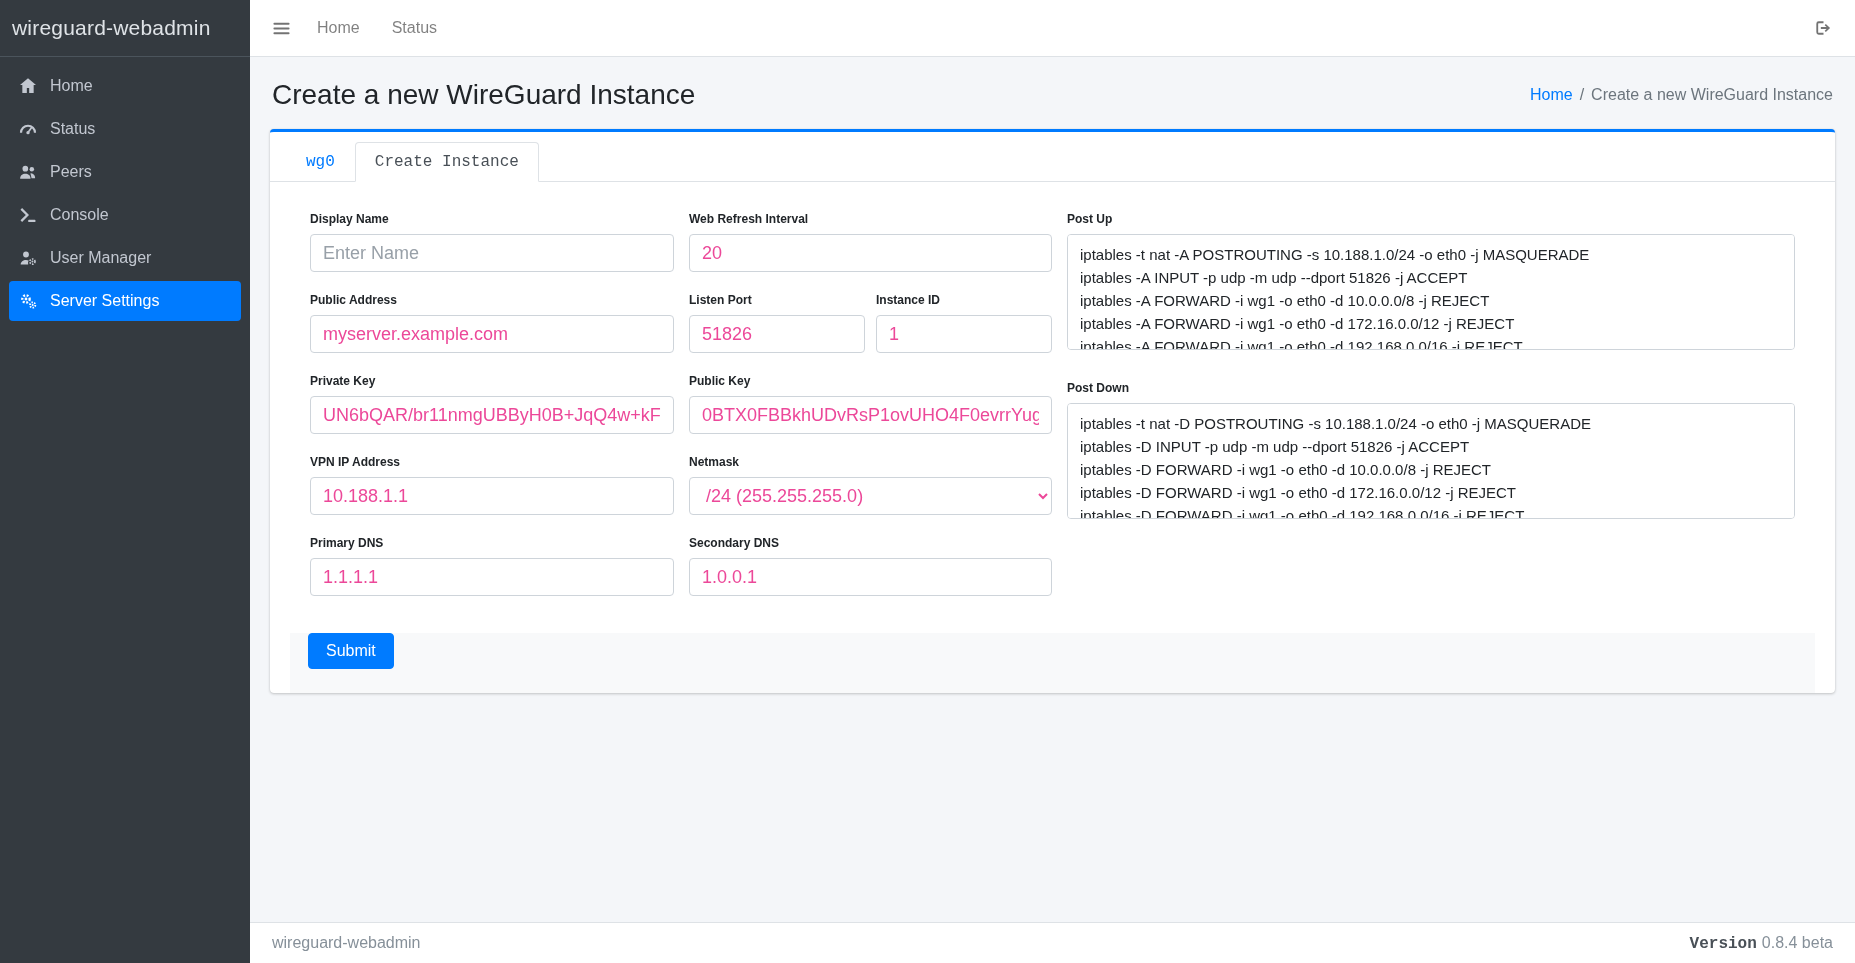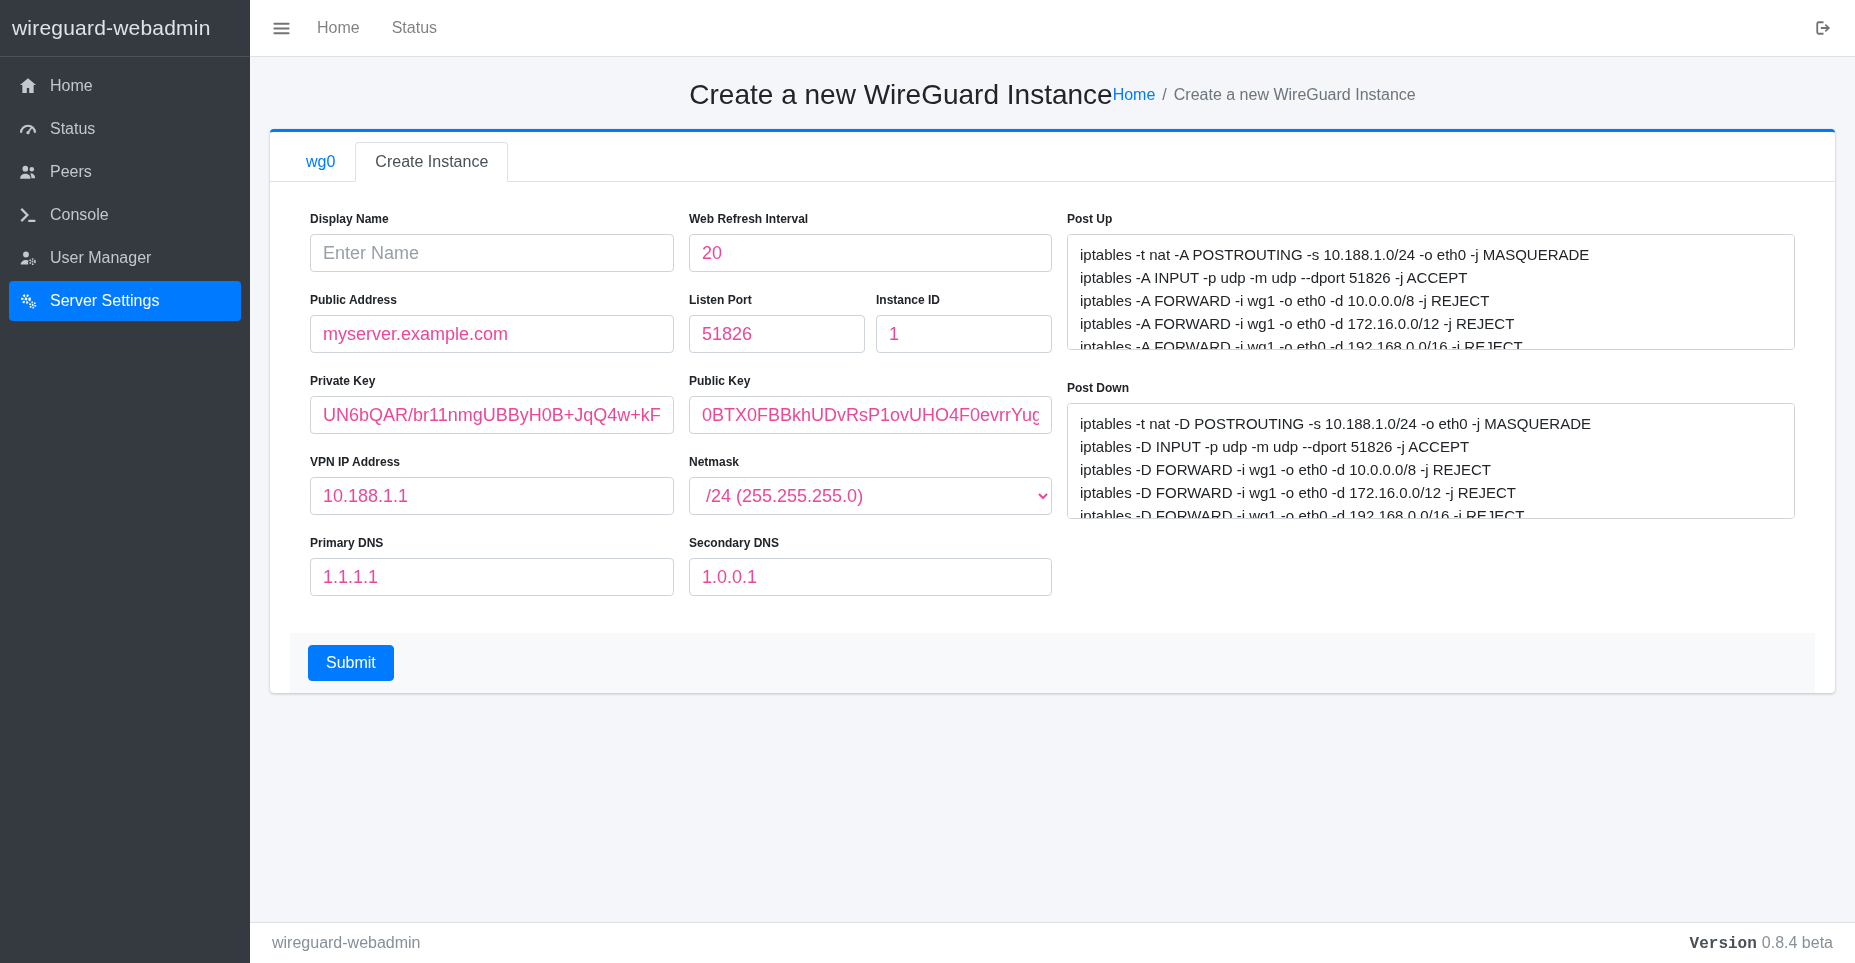--- a/index.html
+++ b/index.html
@@ -32,33 +32,33 @@
     display:flex; align-items:center; padding:0 22px;
   }
   .nav-burger { color:rgba(0,0,0,.55); cursor:pointer; display:flex; align-items:center; margin-right:26px; }
   .nav-burger svg { width:19px; height:19px; }
   .nav-link { color:rgba(0,0,0,.5); font-size:16px; margin-right:32px; cursor:pointer; text-decoration:none; }
   .nav-spacer { flex:1; }
   .nav-logout { color:rgba(0,0,0,.55); cursor:pointer; display:flex; align-items:center; }
   .nav-logout svg { width:20px; height:20px; }
   
   .content { flex:1; padding:16px 20px 0; overflow:hidden; }
-  .page-head { display:flex; align-items:center; justify-content:center; margin:6px 2px 18px; }
+  .page-head { display:flex; align-items:center; justify-content:space-between; margin:6px 2px 18px; }
   .page-title { font-size:28px; font-weight:500; color:#212529; margin:0; }
   .breadcrumb { font-size:16px; color:#6c757d; display:flex; gap:7px; align-items:center; }
   .breadcrumb .bc-link { color:#007bff; cursor:pointer; text-decoration:none; }
   
   .card {
     background:#fff; border-radius:4px; border-top:3px solid #007bff;
     box-shadow:0 0 1px rgba(0,0,0,.125), 0 1px 3px rgba(0,0,0,.2);
   }
   .card-header { padding:10px 16px 0; border-bottom:1px solid #dee2e6; display:flex; }
   .tab {
     font-size:16px; padding:10px 19px; border:1px solid transparent;
-    border-radius:4px 4px 0 0; margin-bottom:-1px; cursor:pointer; user-select:none;
+    border-radius:4px 4px 0 0; margin-bottom:-1px; cursor:pointer; user-select:none;font-family:Liberation Mono, monospace;
   }
   .tab-link { color:#007bff; }
   .tab.active { background:#fff; border-color:#dee2e6 #dee2e6 #fff #dee2e6; color:#495057; }
   .card-body { padding:30px 40px 0; }
   .form-grid { display:flex; gap:15px; }
   .col-a { width:364px; flex-shrink:0; }
   .col-b { width:363px; flex-shrink:0; }
   .col-c { flex:1; min-width:0; }
   .field { margin-bottom:21px; }
   .field-label { display:block; font-weight:700; font-size:12px; color:#212529; margin-bottom:8px; }
@@ -83,21 +83,21 @@
   textarea::-webkit-scrollbar-button:single-button:vertical:decrement {
     border-style:solid; border-width:0 5px 7px 5px;
     border-color:transparent transparent #596067 transparent;
   }
   textarea::-webkit-scrollbar-button:single-button:vertical:increment {
     border-style:solid; border-width:7px 5px 0 5px;
     border-color:#596067 transparent transparent transparent;
   }
   .submit-strip {
     margin:16px 20px 21px; height:60px; background:#f8f9fa;
-    display:flex; align-items:center; padding:0 18px;
+    display:flex; align-items:flex-start; padding:0 18px;
   }
   .btn-primary {
     background:#007bff; color:#fff; border:1px solid #007bff; border-radius:4px;
     font-size:16px; padding:8px 17px; cursor:pointer; font-family:inherit;
   }
   
   .footer {
     height:41px; flex-shrink:0; background:#fff; border-top:1px solid #dee2e6;
     display:flex; align-items:center; justify-content:space-between;
     padding:0 22px; font-size:16px; color:#869099;

